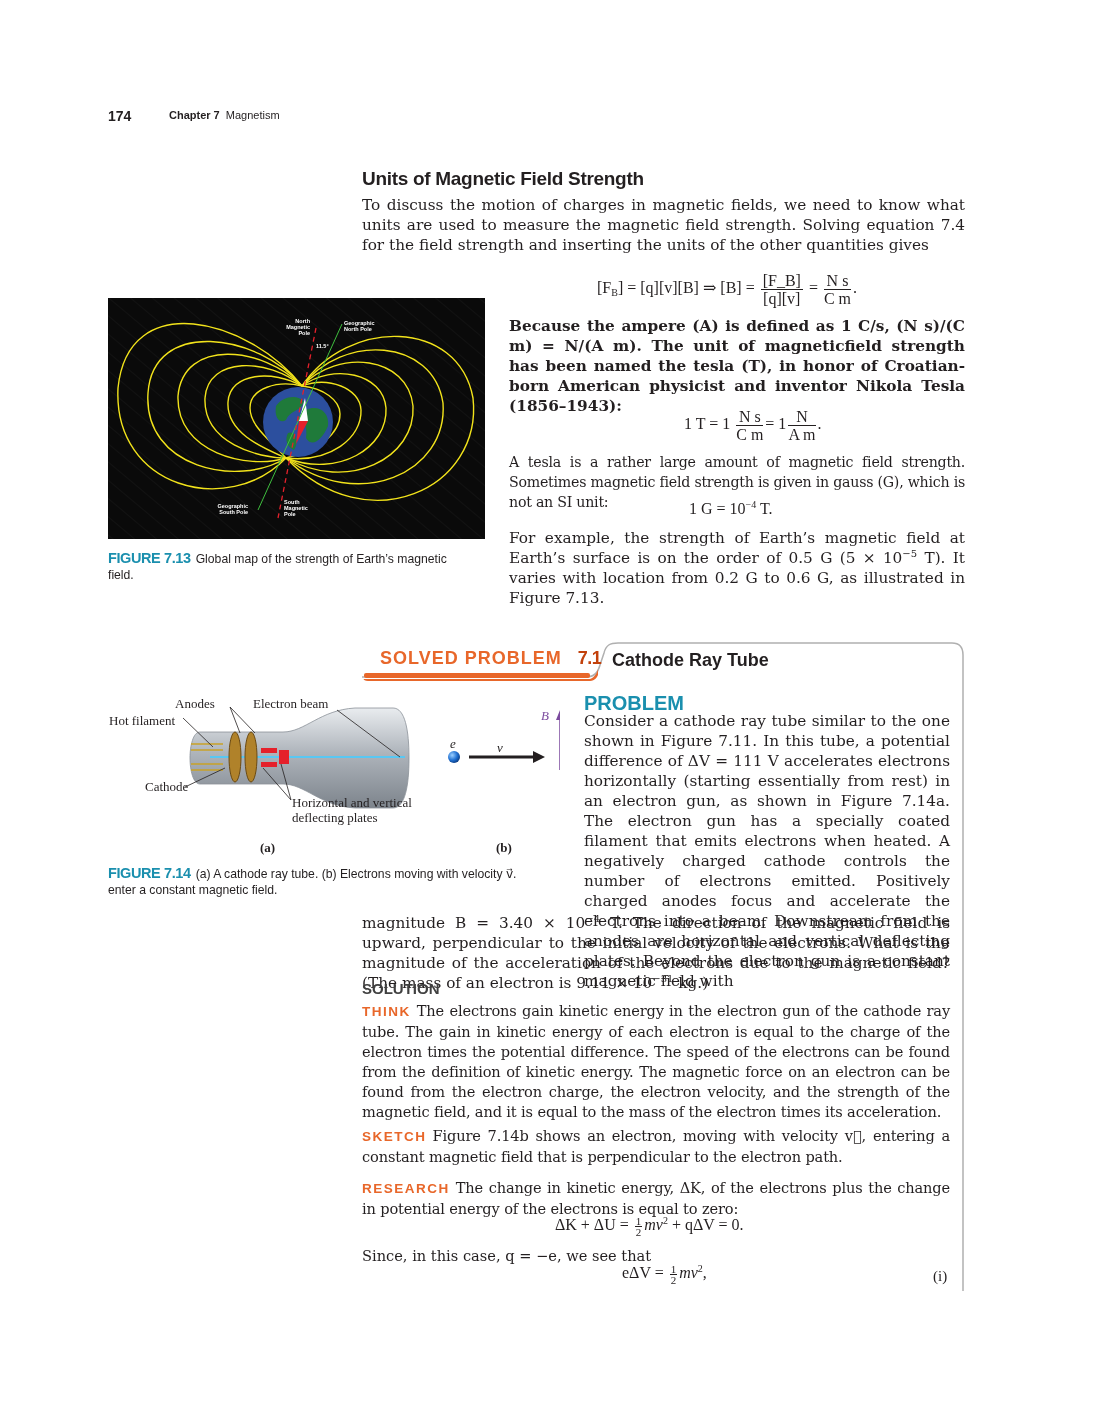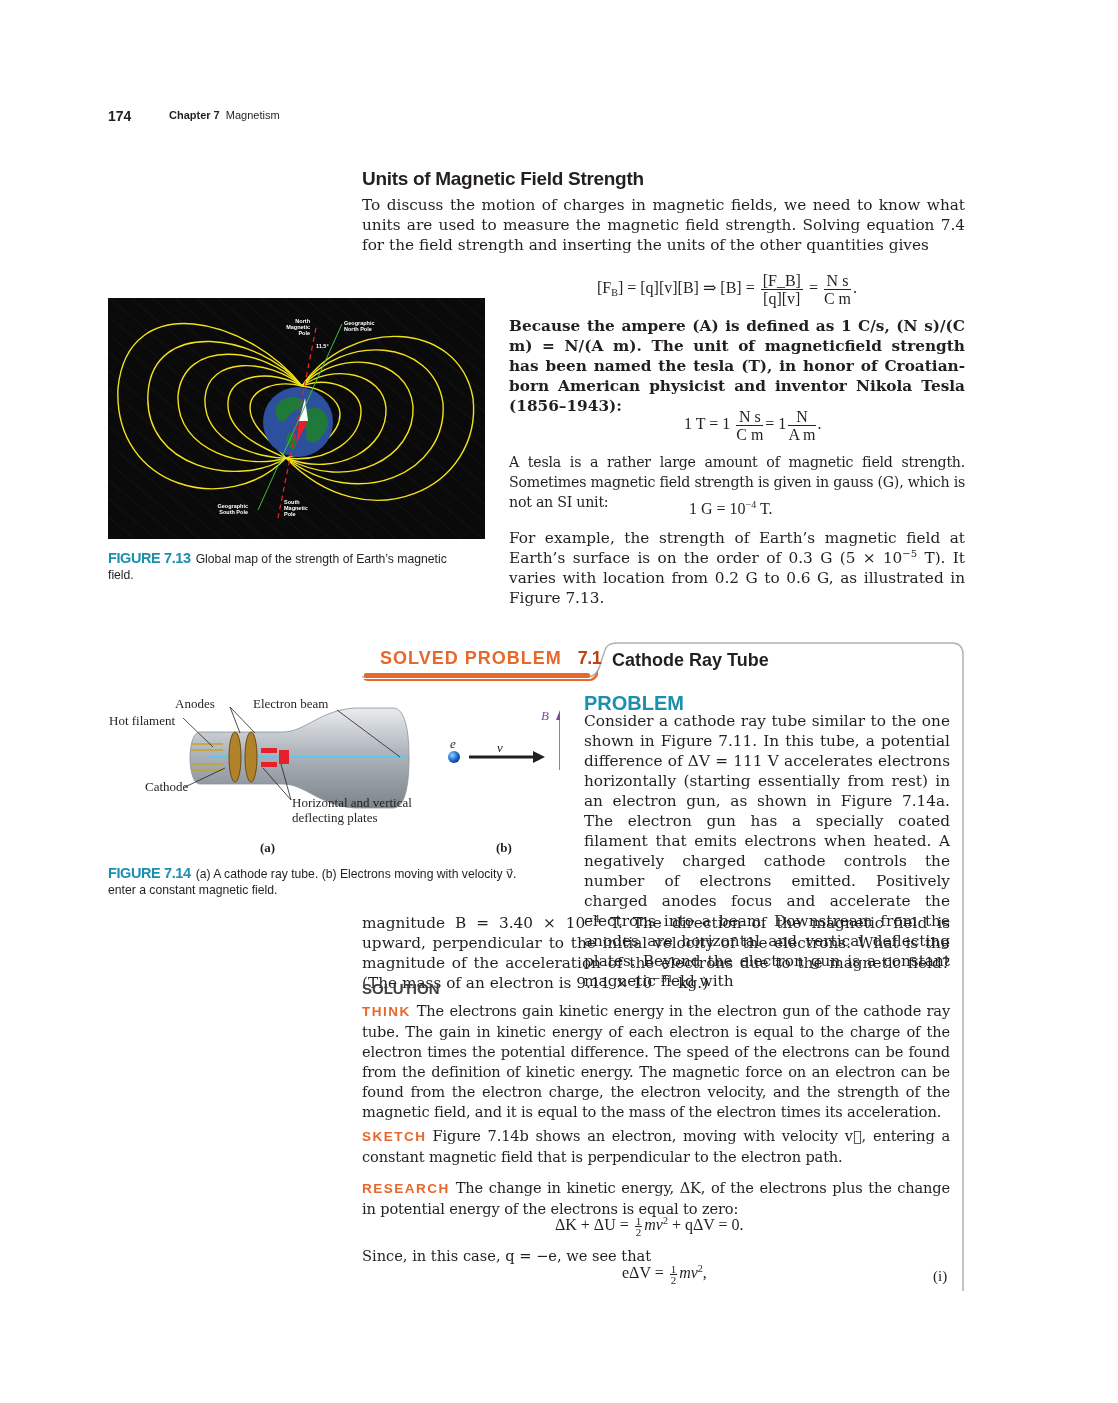--- a/index.html
+++ b/index.html
@@ -141,21 +141,21 @@
 
 <div class="abs eq eq2">
   <span>1 T = 1</span>
   <span class="frac"><span class="num">N s</span><span class="den">C m</span></span><span>= 1</span><span class="frac"><span class="num">N</span><span class="den">A m</span></span><span>.</span>
 </div>
 
 <div class="abs para p3 serif">A tesla is a rather large amount of magnetic field strength. Sometimes magnetic field strength is given in gauss (G), which is not an SI unit:</div>
 
 <div class="abs eq eq3"><span>1 G = 10</span><sup>−4</sup><span> T.</span></div>
 
-<div class="abs para p4 serif"><span>For example, the strength of Earth’s magnetic field at Earth’s surface is on the order of 0.3 G (5 × 10</span><sup>−5</sup><span> T). It varies with location from 0.2 G to 0.6 G, as illustrated in Figure 7.13.</span></div>
+<div class="abs para p4 serif"><span>For example, the strength of Earth’s magnetic field at Earth’s surface is on the order of 0.5 G (5 × 10</span><sup>−5</sup><span> T). It varies with location from 0.2 G to 0.6 G, as illustrated in Figure 7.13.</span></div>
 
 <svg class="abs sp-box" width="602" height="650" viewBox="0 0 602 650">
   <path d="M0,36 L225,36 C232,36 236,32 238,24 L242,12 C244,4 248,2 256,2 L590,2 C597,2 601,6 601,14 L601,650" fill="none" stroke="#b0b0b0" stroke-width="1.5"></path>
   <path d="M2,38 L228,38 C233,36 235,32 236,28 L236,34 C234,38 232,40 226,40 L6,40 C2,40 1,38 2,38 Z" fill="#e8672a"></path>
   <rect x="2" y="32" width="226" height="5" rx="2" fill="#e8672a"></rect>
 </svg>
 
 <div class="abs sp-title sans"><span>SOLVED PROBLEM</span><span class="num">7.1</span></div>
 <div class="abs sp-sub sans">Cathode Ray Tube</div>
 

